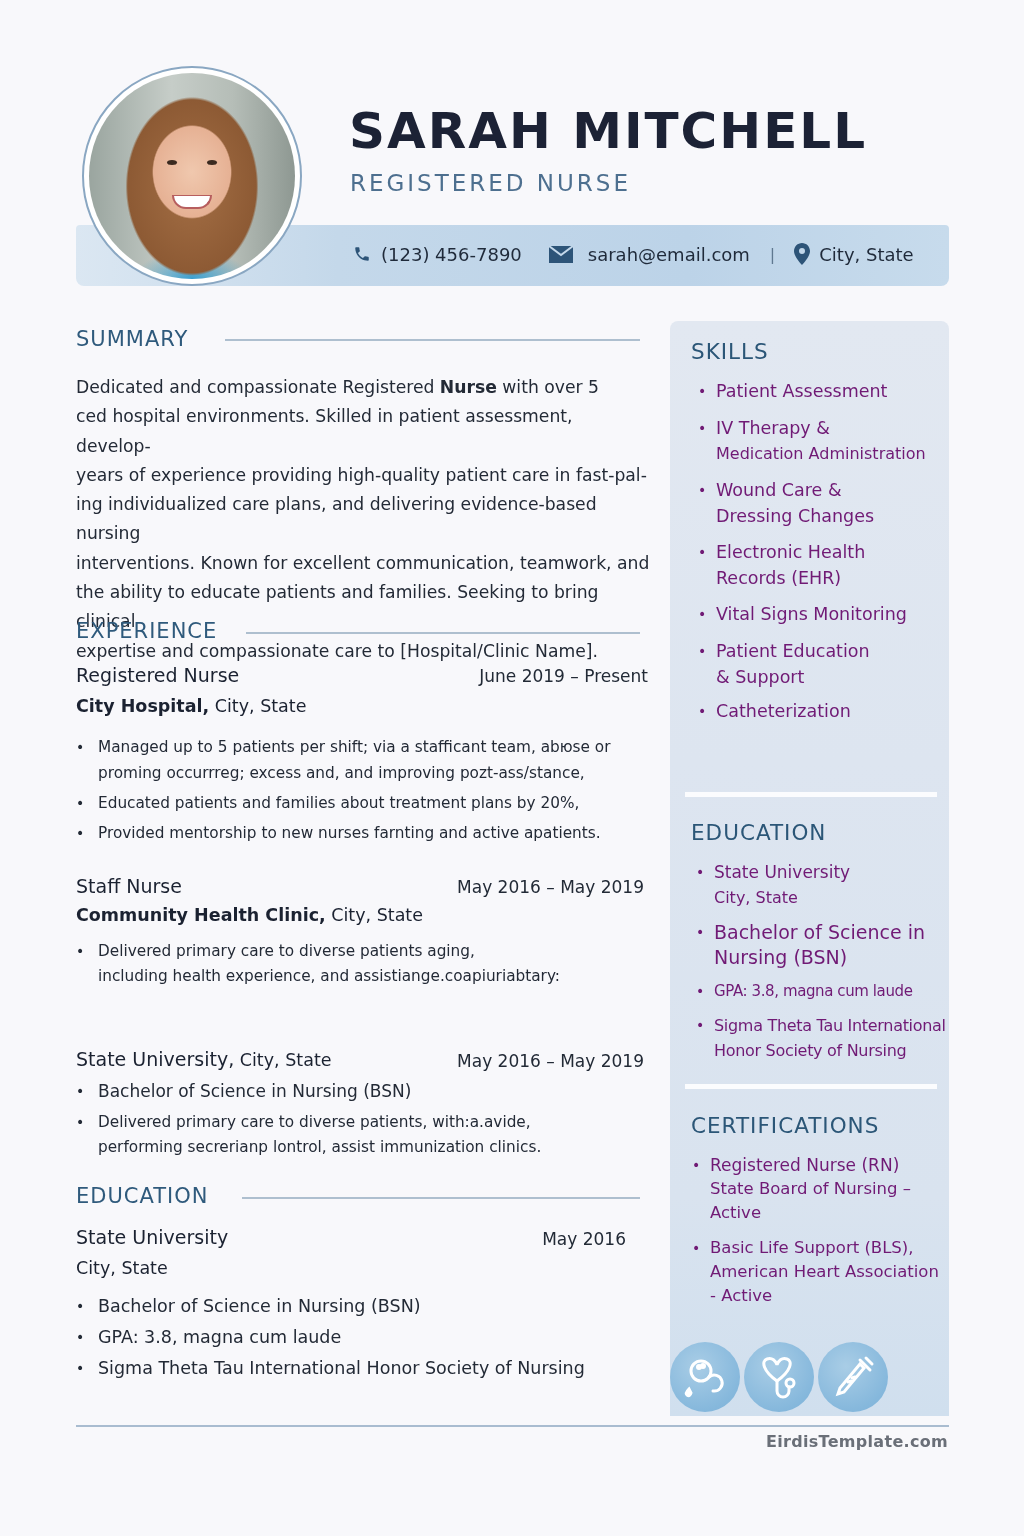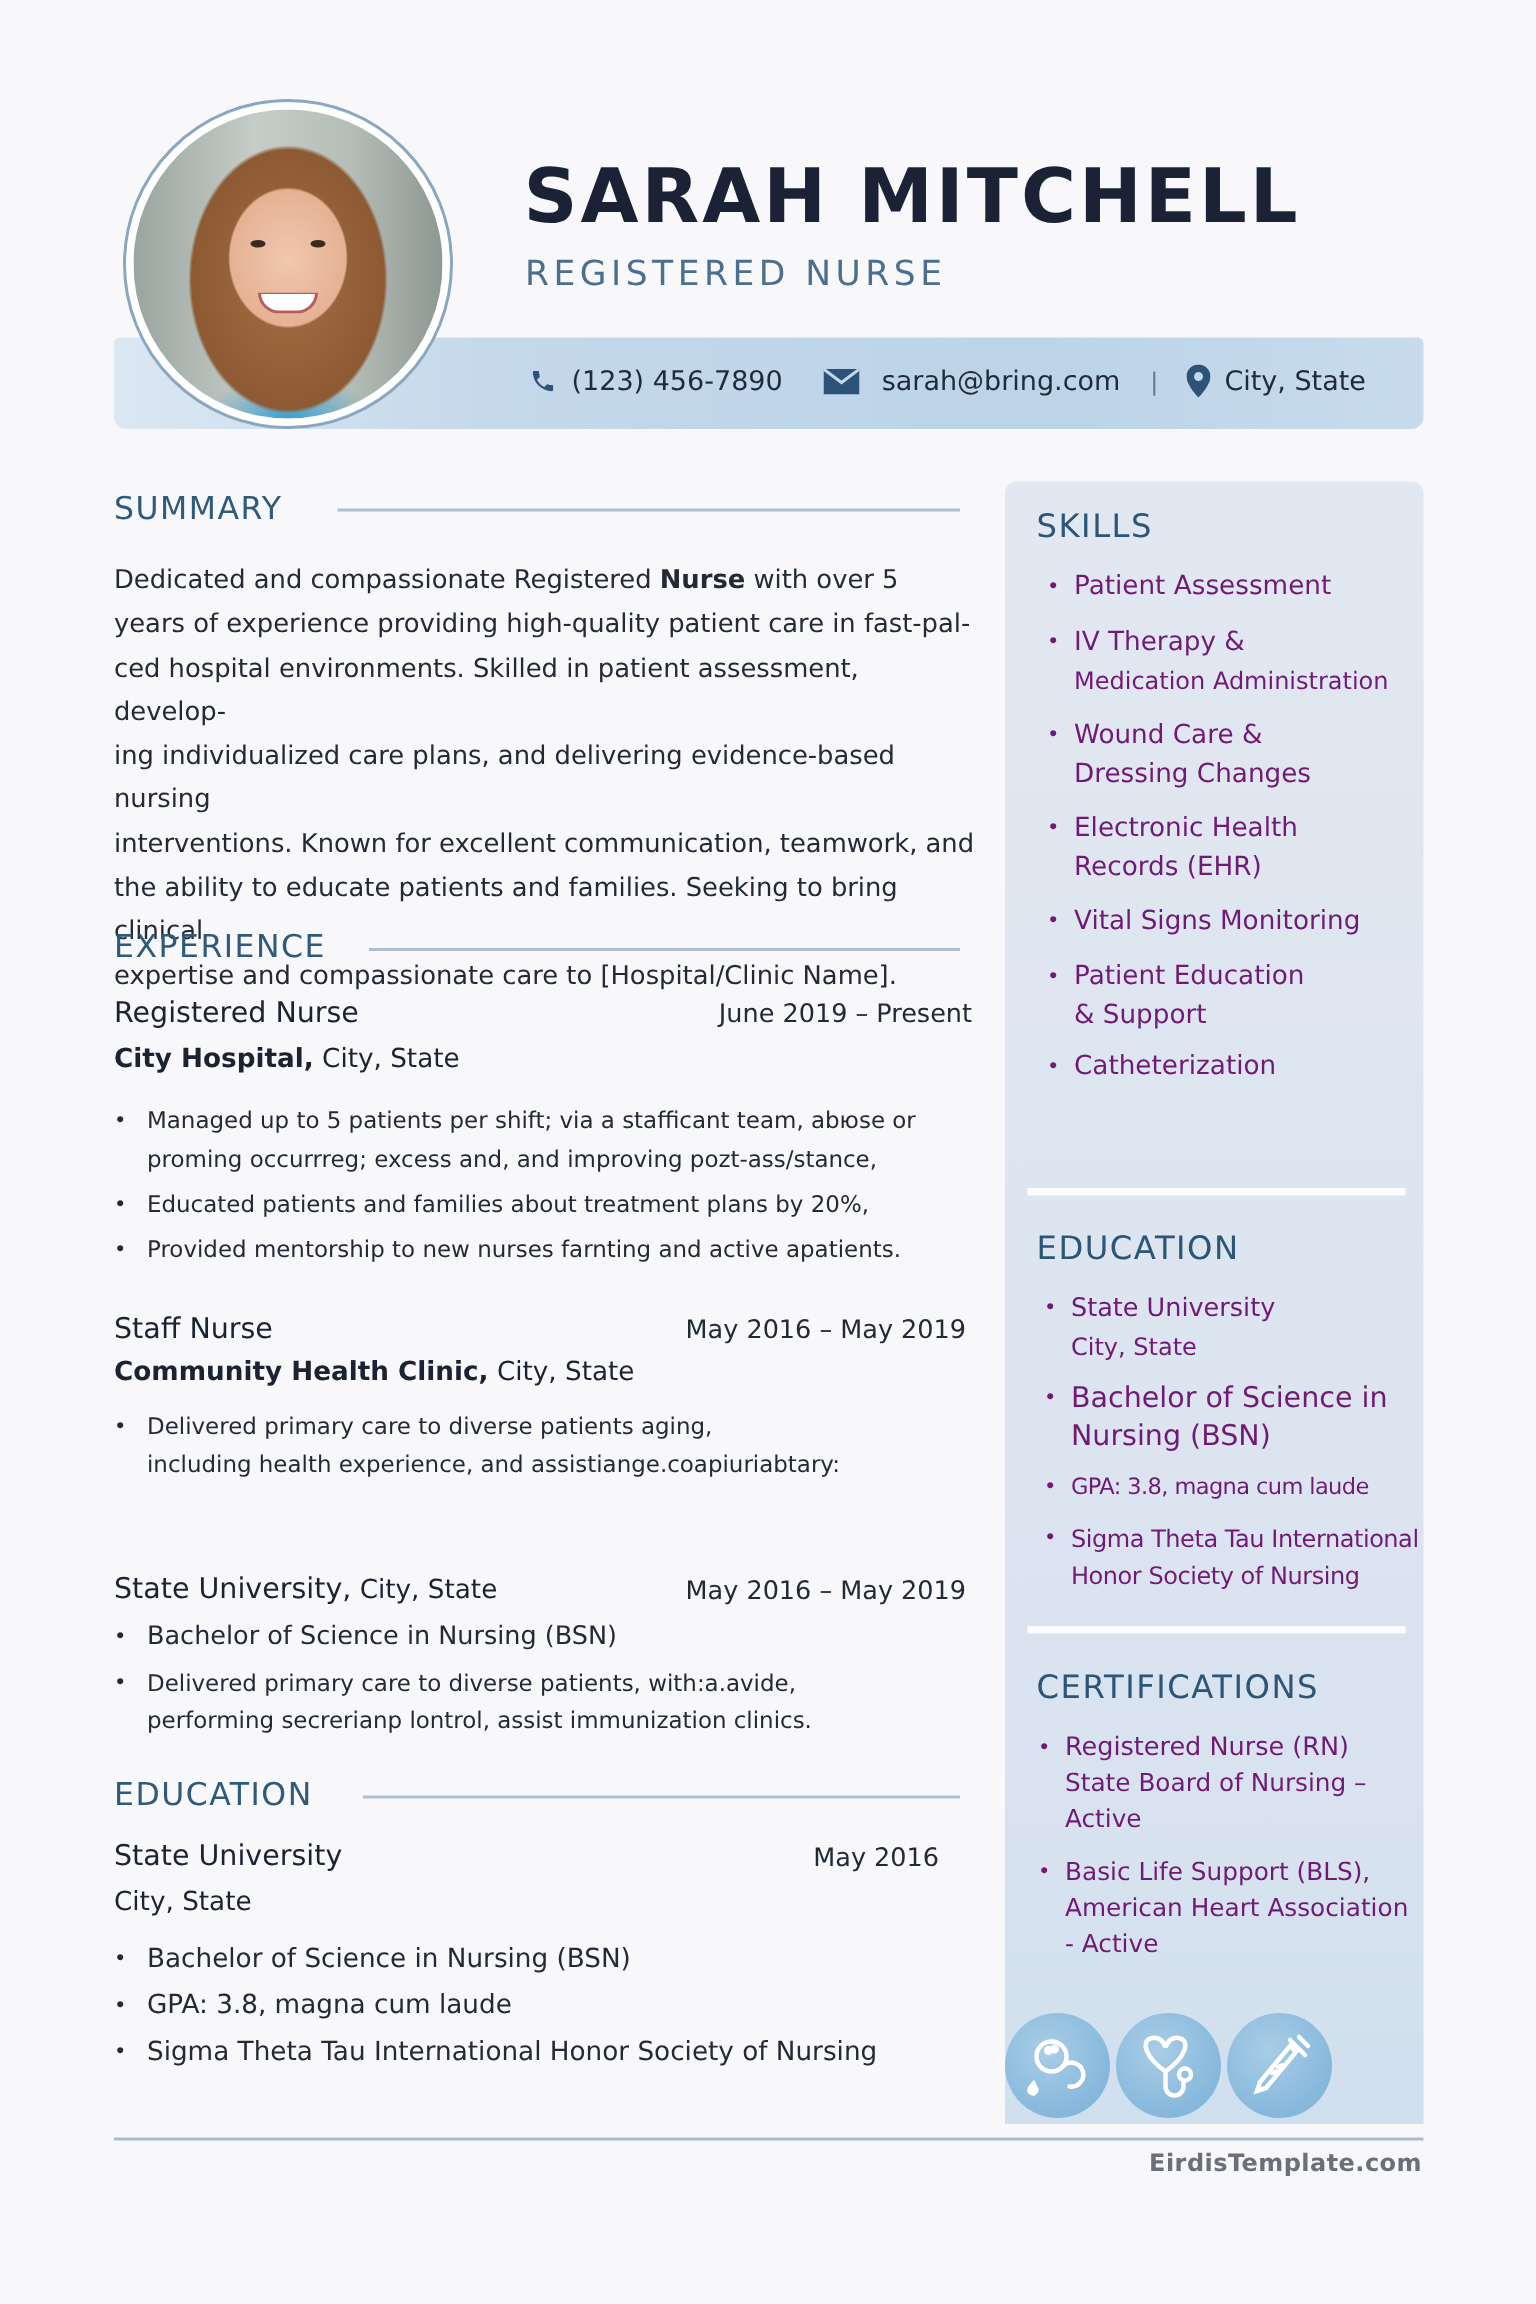--- a/index.html
+++ b/index.html
@@ -135,39 +135,39 @@
       <span>(123) 456-7890</span>
     </span>
     <span class="gap"></span>
     <span class="item">
       <span class="ico" style="width:26px;margin-right:14px">
         <svg width="24" height="17" viewBox="0 0 24 17">
             <rect x="0" y="0" width="24" height="17" fill="#2d5478"></rect>
             <path d="M0 0 L12 9 L24 0" stroke="#c4d8ea" stroke-width="2" fill="none"></path>
           </svg>
       </span>
-      <span>sarah@bring.com</span>
+      <span>sarah@email.com</span>
     </span>
     <span class="sep">|</span>
     <span class="item">
       <span class="ico" style="margin-right:6px">
         <svg width="16" height="22" viewBox="0 0 16 22">
             <path fill="#2d5478" d="M8 0C3.6 0 0 3.6 0 8c0 6 8 14 8 14s8-8 8-14c0-4.4-3.6-8-8-8zm0 11a3 3 0 110-6 3 3 0 010 6z"></path>
           </svg>
       </span>
       <span>City, State</span>
     </span>
   </div>
 
   <div class="section-h" style="left:76px;top:327px">SUMMARY</div>
   <div class="rule" style="left:225px;top:339px;width:415px"></div>
   <div class="summary">
     <div><span>Dedicated and compassionate Registered </span><b>Nurse</b><span> with over 5</span></div>
+    <div>ced hospital environments. Skilled in patient assessment, develop-</div>
     <div>years of experience providing high-quality patient care in fast-pal-</div>
-    <div>ced hospital environments. Skilled in patient assessment, develop-</div>
     <div>ing individualized care plans, and delivering evidence-based nursing</div>
     <div>interventions. Known for excellent communication, teamwork, and</div>
     <div>the ability to educate patients and families. Seeking to bring clinical</div>
     <div>expertise and compassionate care to [Hospital/Clinic Name].</div>
   </div>
 
   <div class="section-h" style="left:76px;top:619px">EXPERIENCE</div>
   <div class="rule" style="left:246px;top:632px;width:394px"></div>
 
   <div class="job-title" style="left:76px;top:664px">Registered Nurse</div>

